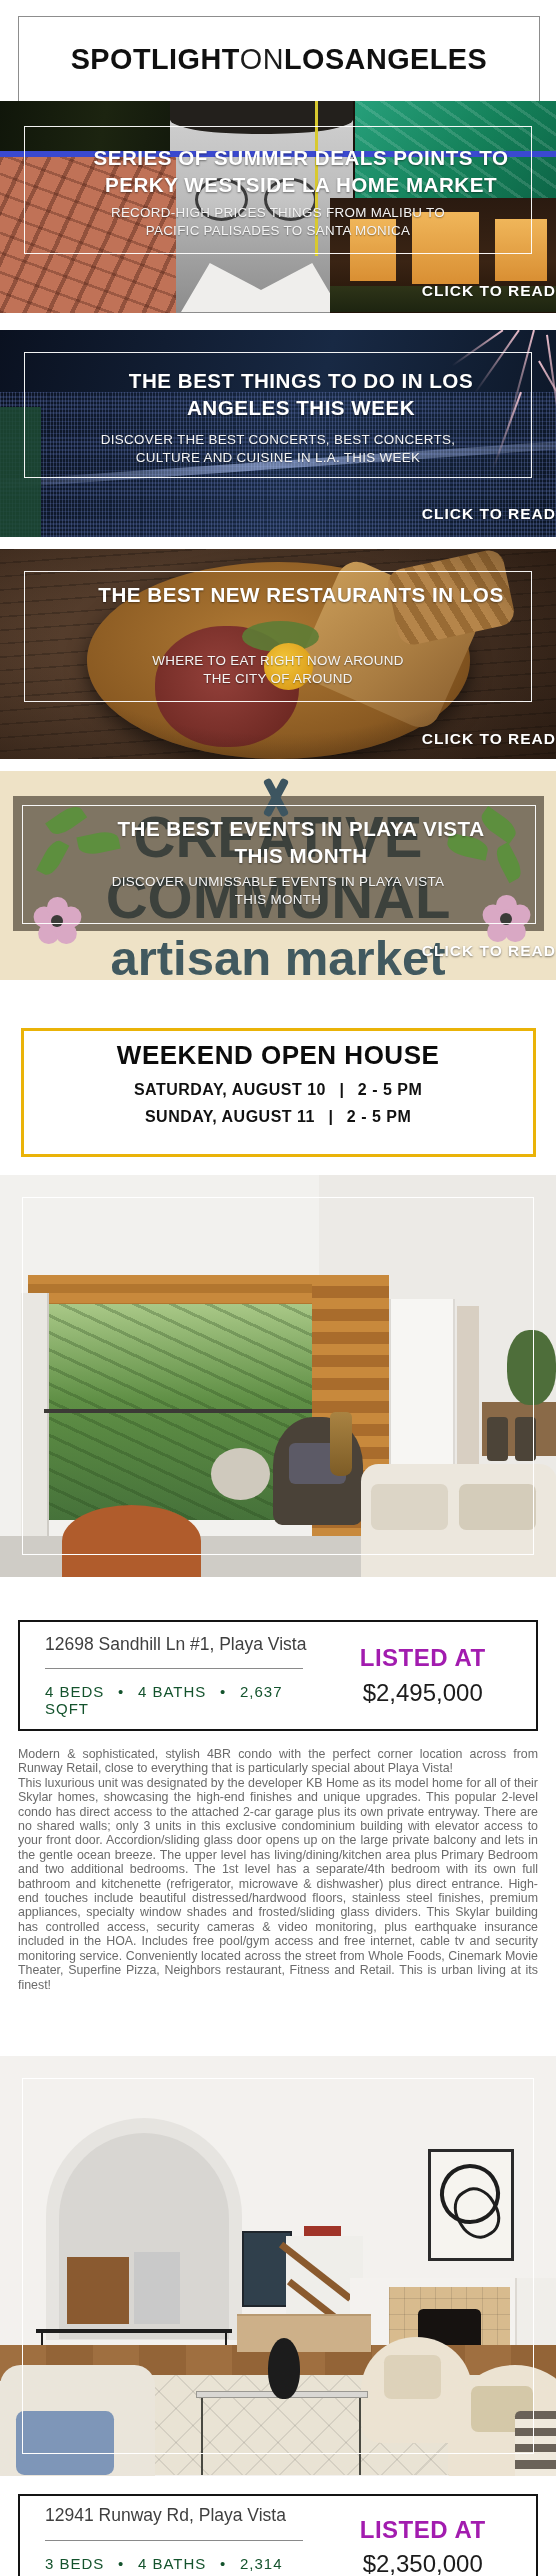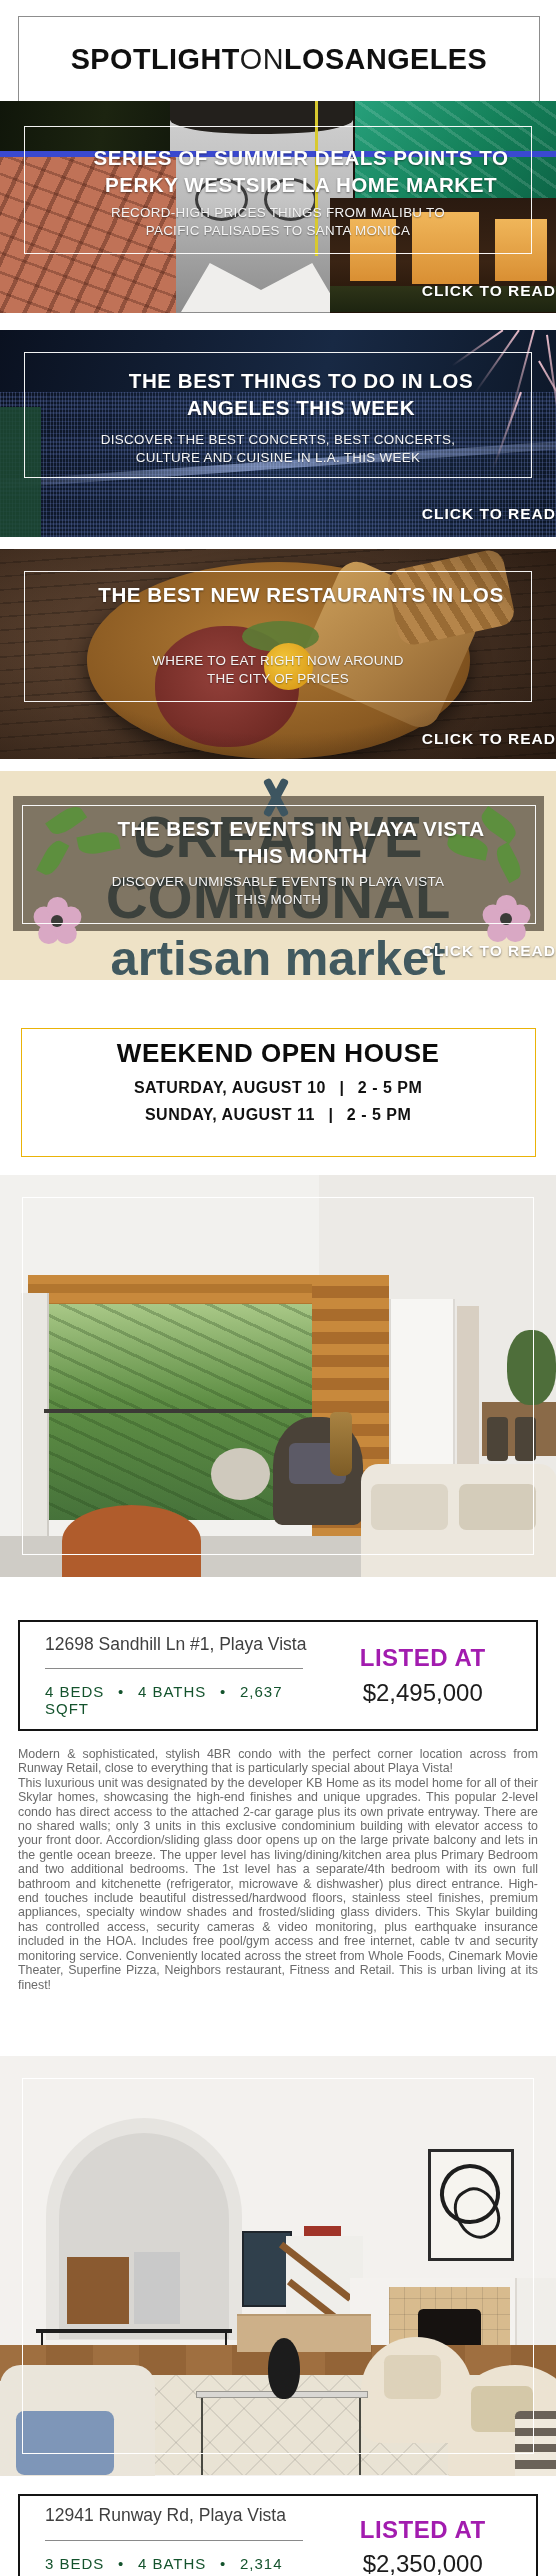--- a/index.html
+++ b/index.html
@@ -58,21 +58,21 @@
   
   .h4-base{inset:0;background:#eee2c6;}
   .h4-word{position:absolute;left:0;width:100%;text-align:center;font-weight:700;color:#41595f;z-index:1;white-space:nowrap;}
   .h4-overlay{left:13px;top:25px;width:531px;height:135px;background:rgba(58,50,38,.62);z-index:5;}
   .h4-bar{position:absolute;width:8.2px;height:41px;background:#3d5560;border-radius:3.1px;z-index:8;}
   .leaf{position:absolute;background:#5d8f3e;border-radius:0 50% 0 50%;z-index:8;}
   .flower{position:absolute;width:20.6px;height:20.6px;border-radius:50%;background:#d9a8c4;box-shadow:0 -14px 0 #d9a8c4,13.4px -4.6px 0 #d9a8c4,8.8px 12px 0 #d9a8c4,-8.8px 12px 0 #d9a8c4,-13.4px -4.6px 0 #d9a8c4;z-index:8;}
   .flower-core{position:absolute;left:4.1px;top:4.1px;width:12.4px;height:12.4px;border-radius:50%;background:#3b3b38;}
 
   
-  .oh-card{position:absolute;left:20.6px;top:1028px;width:515px;height:129px;background:#fff;border:1px solid #eab308;box-sizing:border-box;text-align:center;}
+  .oh-card{position:absolute;left:20.6px;top:1028px;width:515px;height:129px;background:#fff;border:3px solid #eab308;box-sizing:border-box;text-align:center;}
   .oh-title{margin-top:9.3px;font-size:26px;font-weight:800;letter-spacing:0.5px;color:#0c0c0c;}
   .oh-line{margin-top:9.3px;font-size:16px;font-weight:700;color:#111;letter-spacing:0.5px;}
 
   
   .photo{position:absolute;left:0;width:556px;overflow:hidden;}
   .photo-frame{position:absolute;inset:21.6px;border:1.5px solid #fff;z-index:30;}
 
   
   .card{position:absolute;left:18px;width:520px;background:#fff;border:2.1px solid #141414;box-sizing:border-box;display:flex;align-items:center;}
   .card-left{flex:1;padding:15.5px 5.2px 15.5px 25px;}
@@ -156,21 +156,21 @@
     <div class="abs h3-tartare"></div>
     <div class="abs h3-greens"></div>
     <div class="abs h3-yolk"></div>
     <div class="abs h3-vig"></div>
     <div class="hero-box" style="left:24px;top:21.6px;width:506px;height:129px;"></div>
     <div class="hero-title" style="top:32px;">
         <div>THE BEST NEW RESTAURANTS IN LOS</div>
       </div>
     <div class="hero-sub" style="top:103px;">
         <div>WHERE TO EAT RIGHT NOW AROUND</div>
-        <div>THE CITY OF PRICES</div>
+        <div>THE CITY OF AROUND</div>
       </div>
     <div class="hero-cta" style="top:181px;">CLICK TO READ</div>
   </div>
 
   <div class="hero" style="top:771px;height:209px;">
     <div class="abs h4-base"></div>
     <div class="h4-word" style="top:32px;font-size:58px;">CREATIVE</div>
     <div class="h4-word" style="top:93px;font-size:58px;">COMMUNAL</div>
     <div class="h4-word" style="top:159px;font-size:49px;">artisan market</div>
     <div class="abs h4-overlay"></div>

